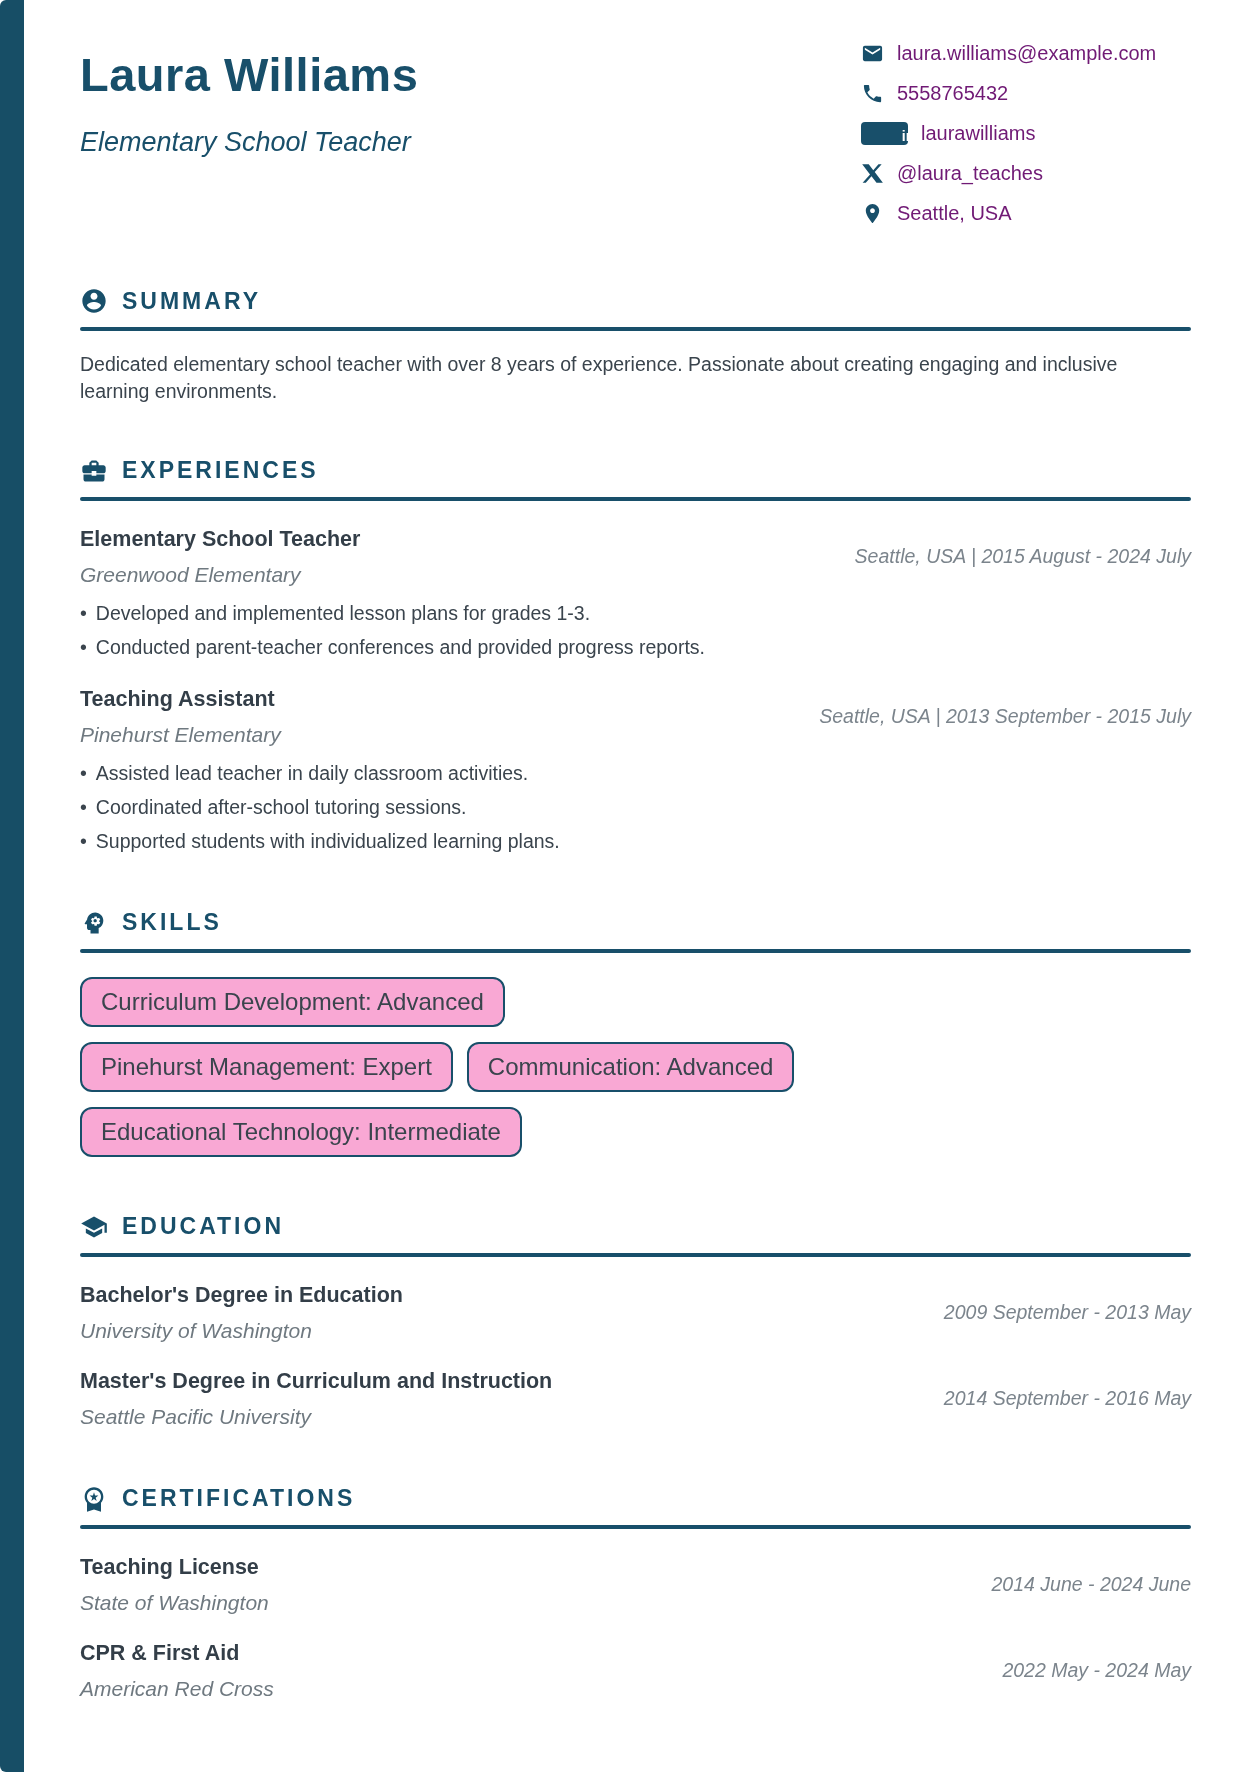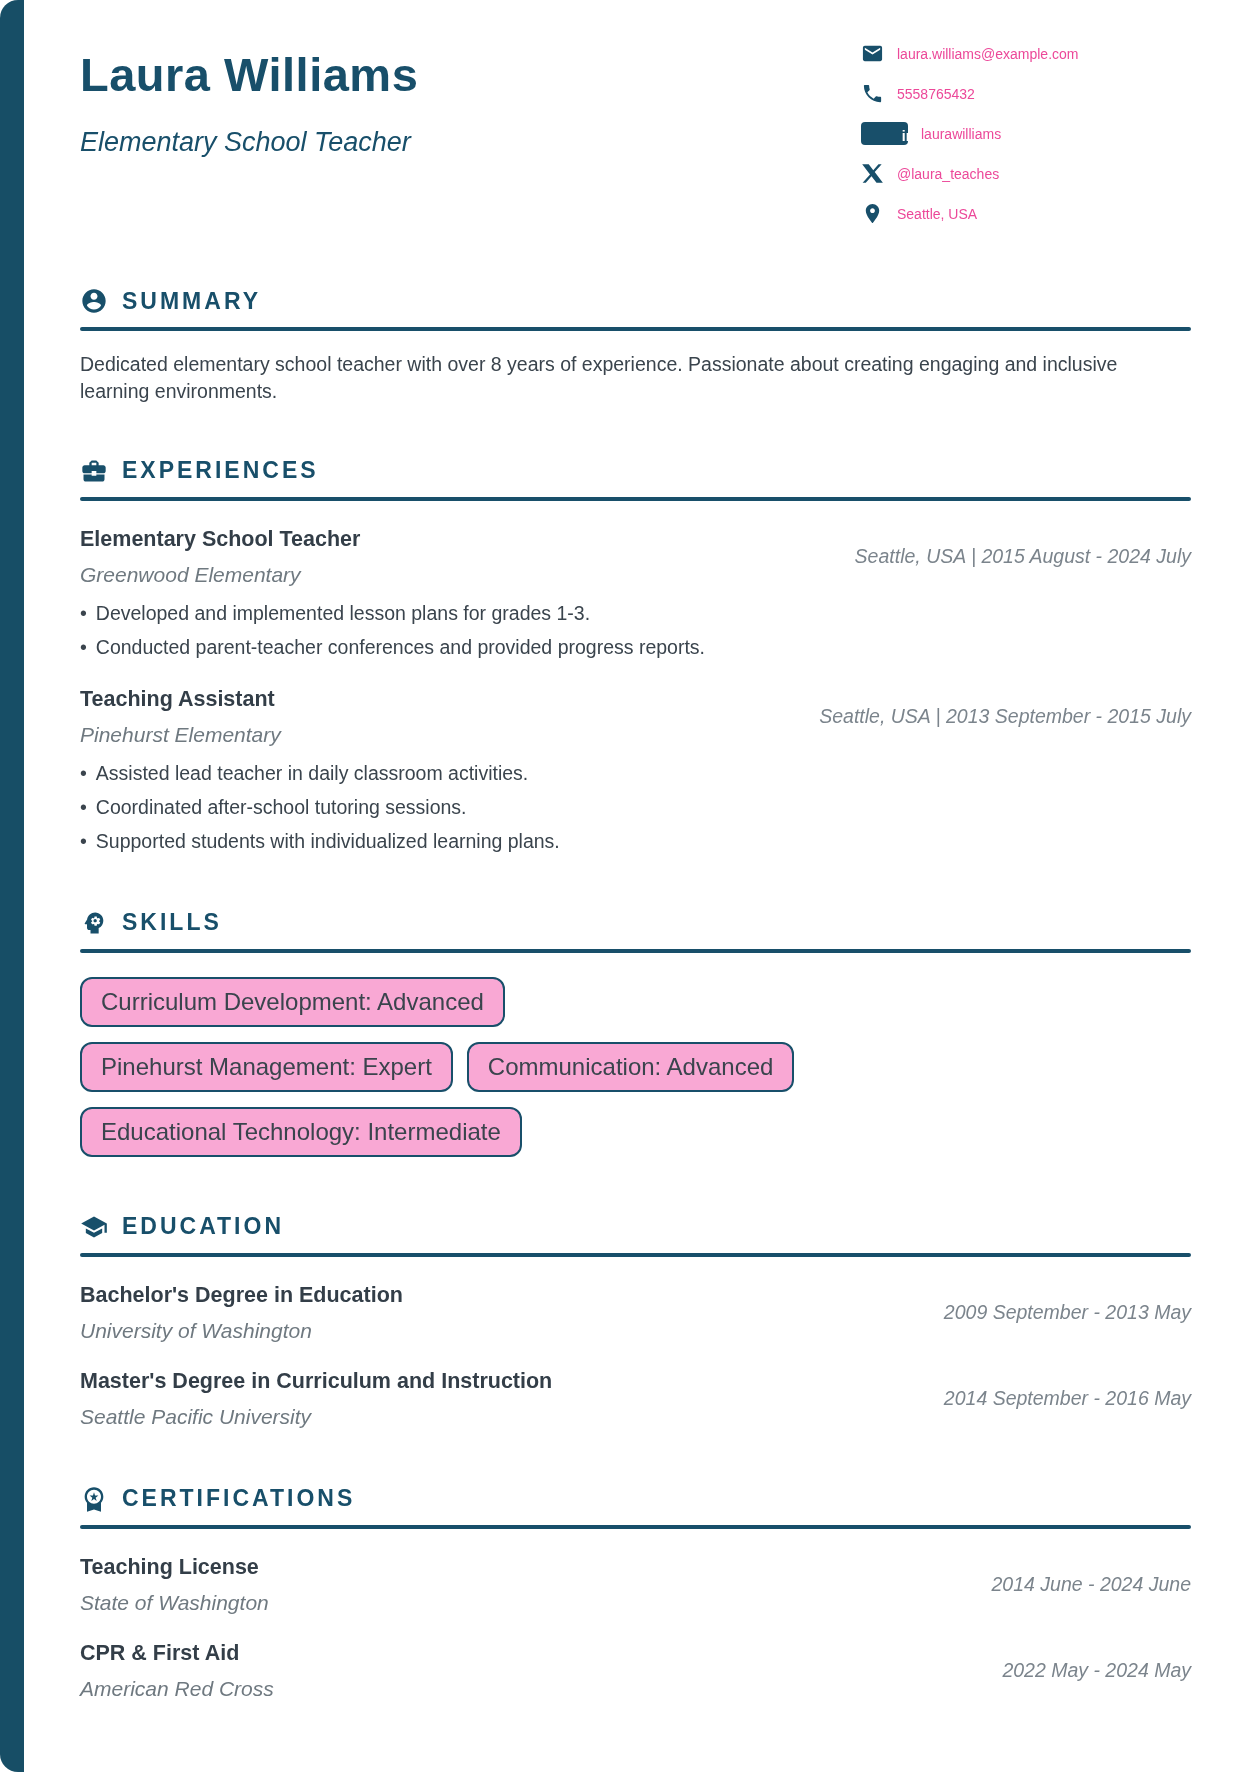--- a/index.html
+++ b/index.html
@@ -12,41 +12,41 @@
   }
   *{box-sizing:border-box;}
   html,body{margin:0;padding:0;background:#fff;}
   body{
     width:1252px;height:1772px;
     font-family:"Liberation Sans","DejaVu Sans",sans-serif;
     color:var(--text-body);
   }
   .page{
     position:relative;width:1252px;height:1772px;
-    background:#fff;border-radius:18px;overflow:hidden;
+    background:#fff;border-radius:6px;overflow:hidden;
     display:flex;
   }
   .side-bar{width:24px;flex:0 0 24px;background:var(--accent-bar);}
   .content{flex:1;padding:40px 61px 40px 56px;}
 
   
   .header{display:flex;justify-content:space-between;align-items:flex-start;}
   .name{
     font-size:47px;font-weight:800;color:var(--accent);
     letter-spacing:.5px;line-height:1.05;margin-top:10px;
   }
   .job-title{
     font-size:27px;font-style:italic;color:var(--accent);
     margin-top:28px;font-weight:500;
   }
   .contacts{display:flex;flex-direction:column;gap:17px;width:330px;margin-top:2px;}
   .contact-row{display:flex;align-items:center;gap:13px;}
   .contact-row .c-icon{width:23px;height:23px;flex:0 0 23px;display:flex;align-items:center;justify-content:center;}
   .contact-row svg{width:23px;height:23px;fill:var(--accent);}
-  .contact-text{font-size:14px;color:#ec4899;}
+  .contact-text{font-size:20px;color:#701a75;}
   .li-badge{
     width:23px;height:23px;border-radius:4px;background:var(--accent);
     color:#fff;font-weight:700;font-size:14px;display:flex;align-items:flex-end;justify-content:center;
     line-height:1.25;
     padding-left:47px;
   }
 
   
   .section{margin-top:62px;}
   .section-head{display:flex;align-items:center;gap:14px;}

